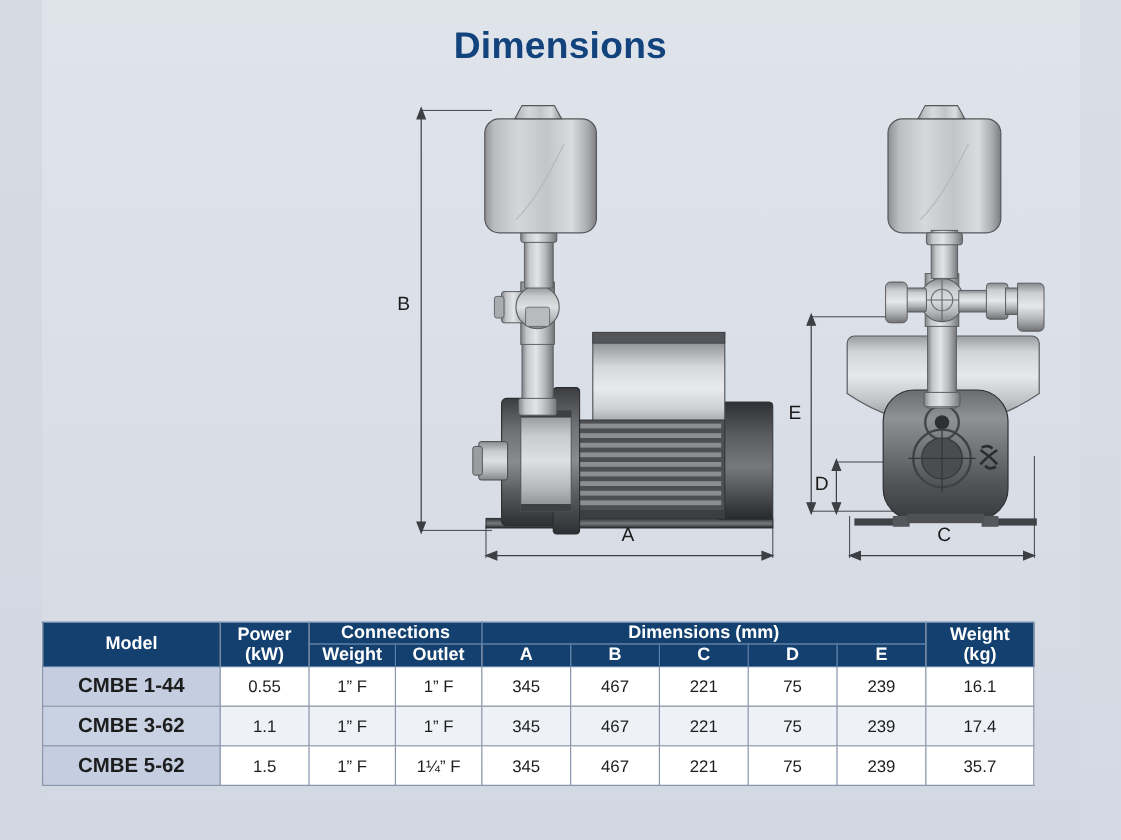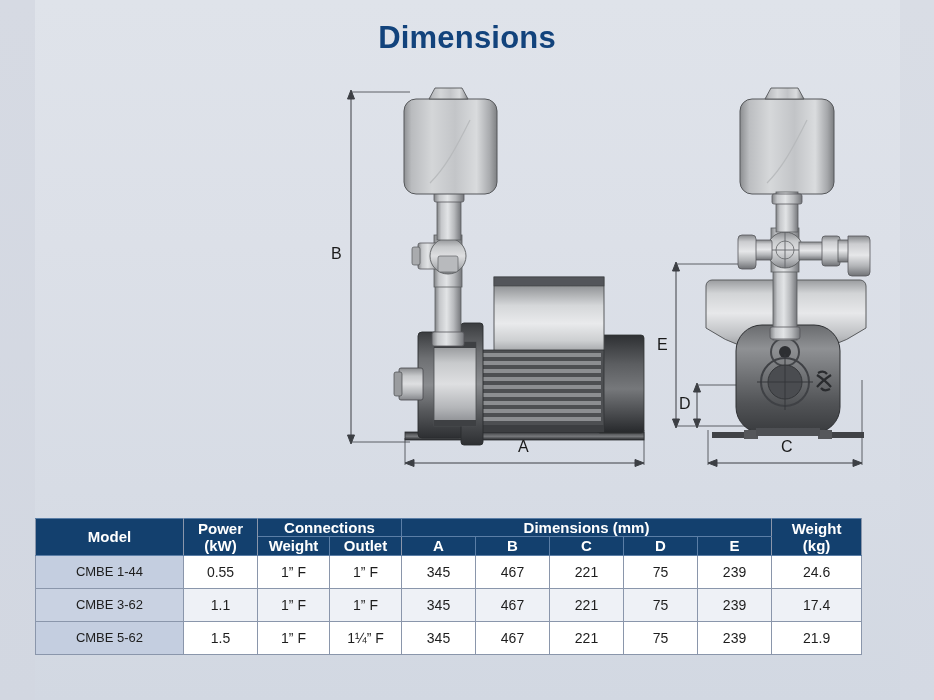--- a/index.html
+++ b/index.html
@@ -91,22 +91,22 @@
     height: 32px;
     font-size: 14px;
     color: #1d1d1d;
     background: #ffffff;
   }
   #spec-table tbody tr.alt td {
     background: #eef1f6;
   }
   #spec-table tbody td.model {
     background: #c4cee0;
-    font-weight: normal;
-    font-size: 13px;
+    font-weight: bold;
+    font-size: 17px;
   }
   #spec-table tbody tr.alt td.model {
     background: #c9d2e2;
   }
 </style>
 </head>
 <body>
 
 <div id="page">
 
@@ -388,21 +388,21 @@
       <tr>
         <td class="model">CMBE  1-44</td>
         <td>0.55</td>
         <td>1” F</td>
         <td>1” F</td>
         <td>345</td>
         <td>467</td>
         <td>221</td>
         <td>75</td>
         <td>239</td>
-        <td>24.6</td>
+        <td>16.1</td>
       </tr>
       <tr class="alt">
         <td class="model">CMBE 3-62</td>
         <td>1.1</td>
         <td>1” F</td>
         <td>1” F</td>
         <td>345</td>
         <td>467</td>
         <td>221</td>
         <td>75</td>
@@ -412,18 +412,18 @@
       <tr>
         <td class="model">CMBE 5-62</td>
         <td>1.5</td>
         <td>1” F</td>
         <td>1¼” F</td>
         <td>345</td>
         <td>467</td>
         <td>221</td>
         <td>75</td>
         <td>239</td>
-        <td>21.9</td>
+        <td>35.7</td>
       </tr>
     </tbody>
   </table>
 
 </div>
 
 </body></html>

